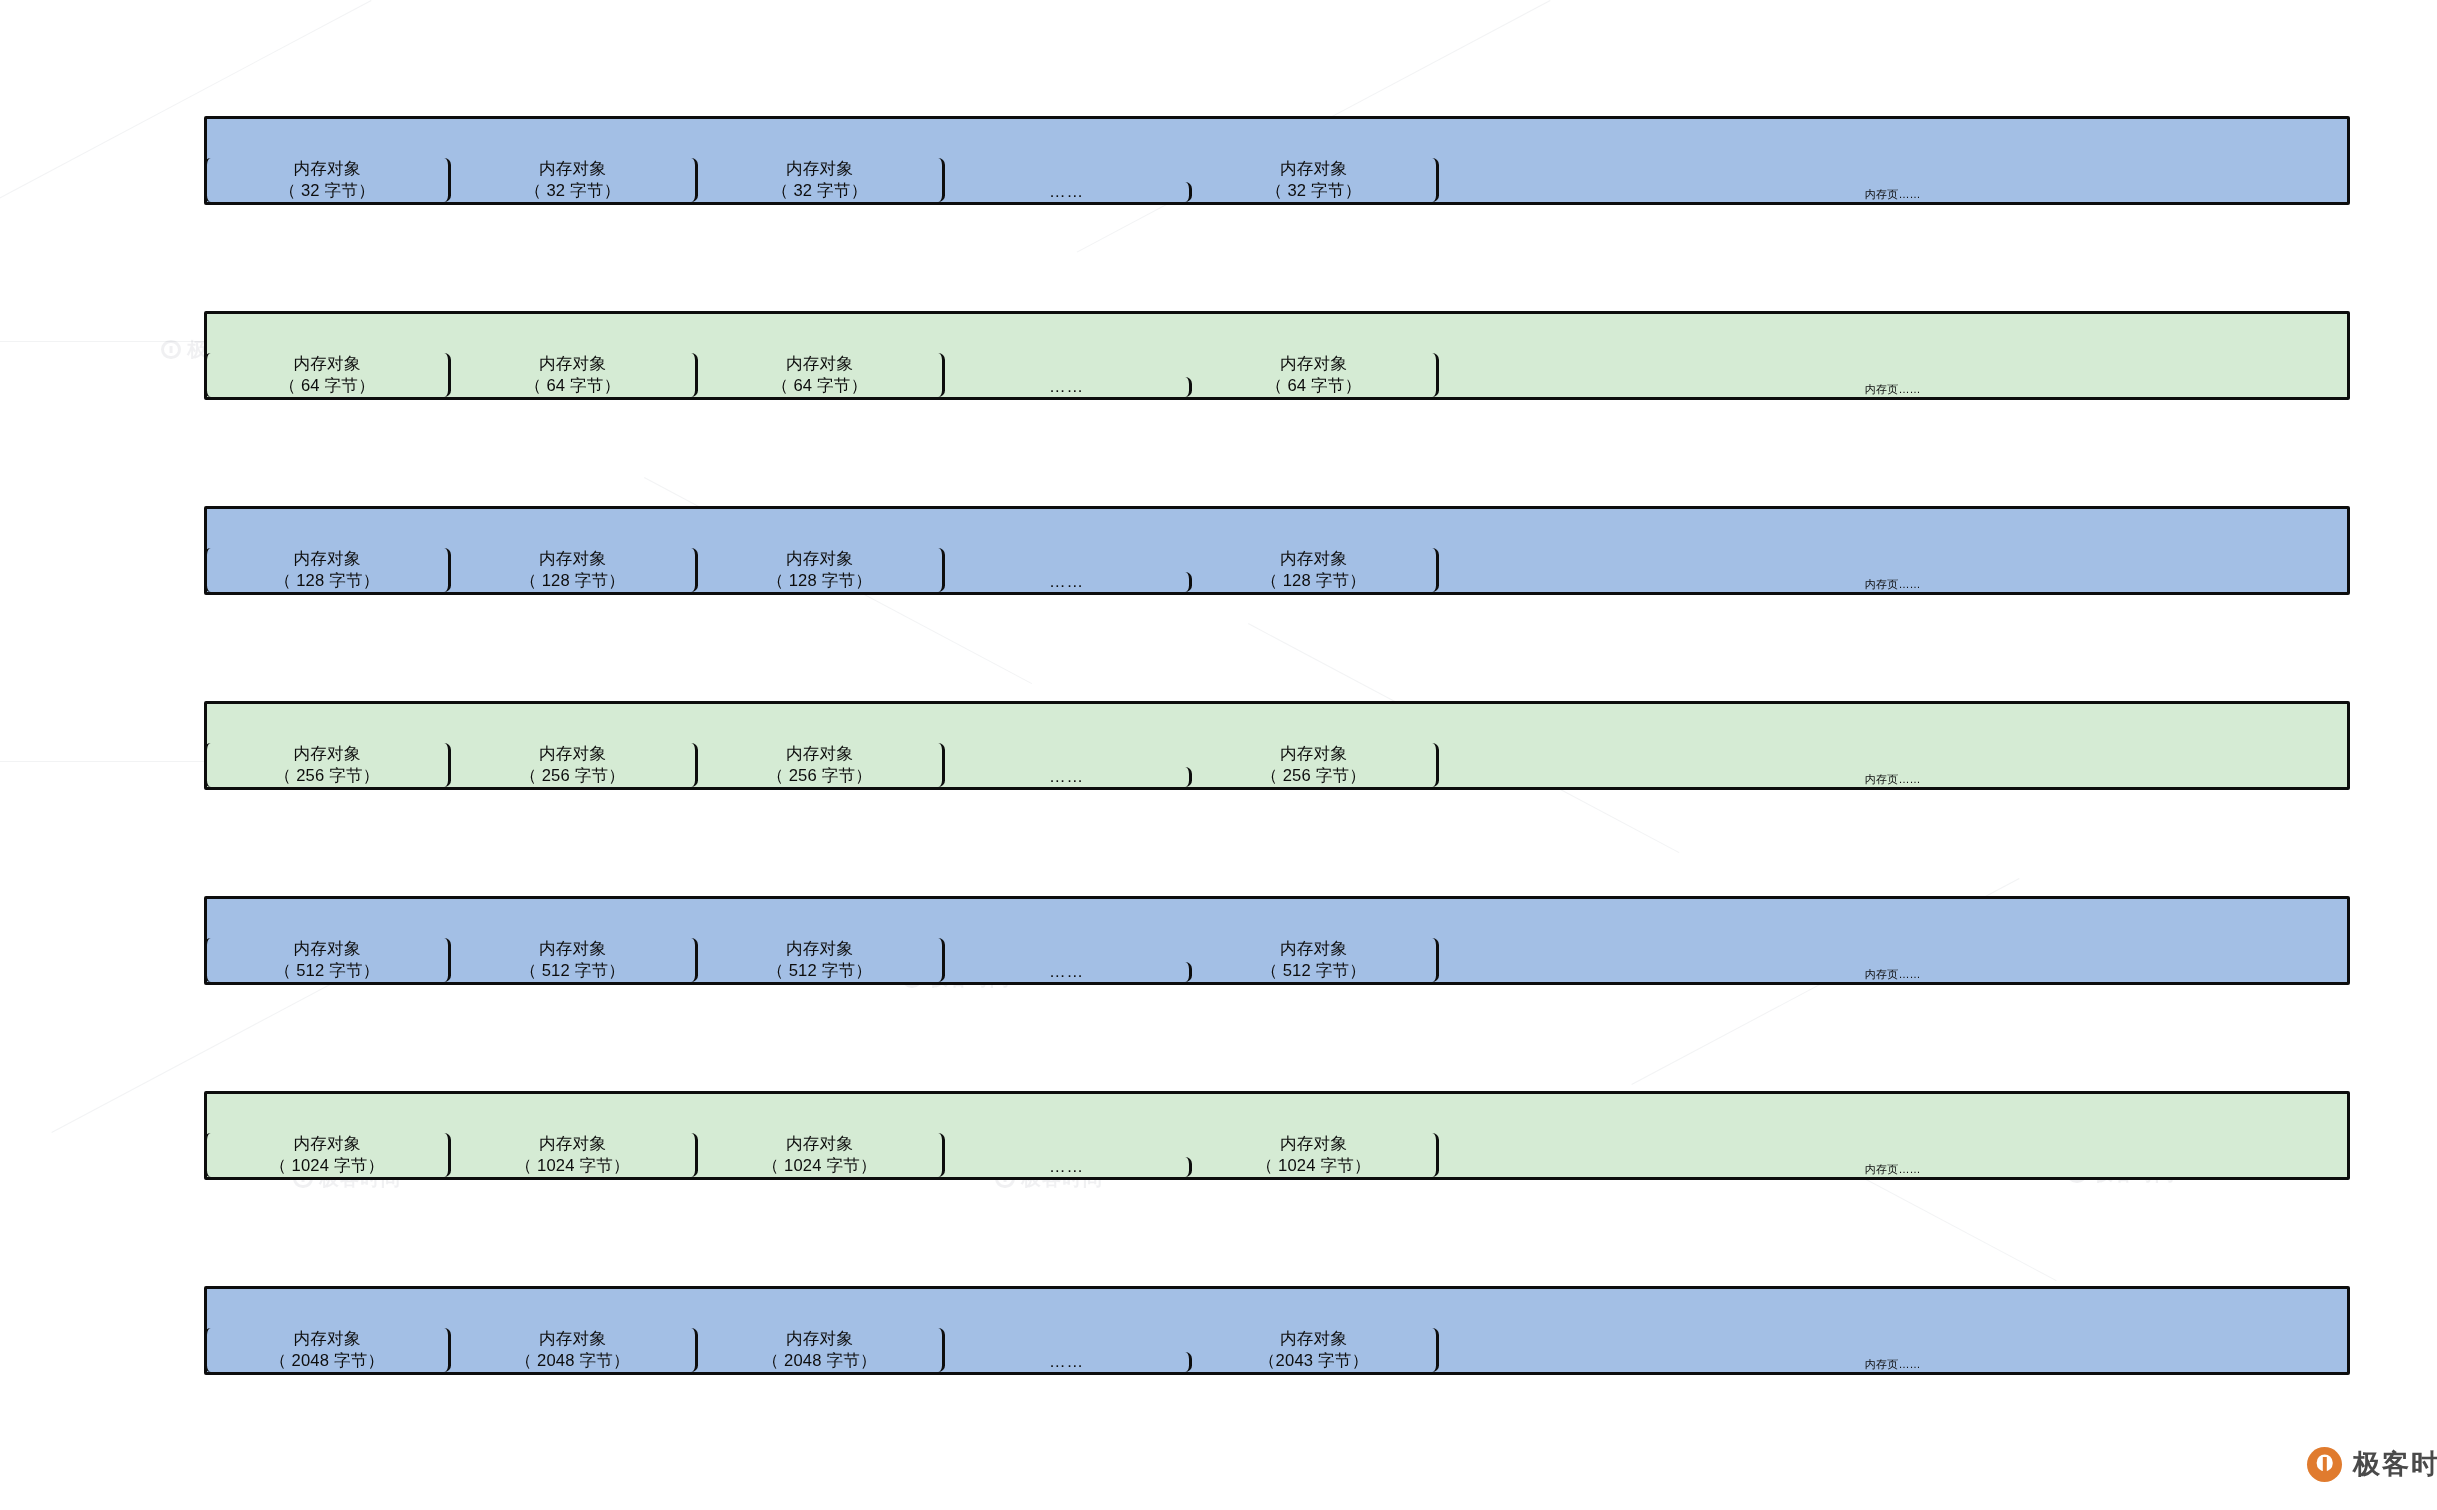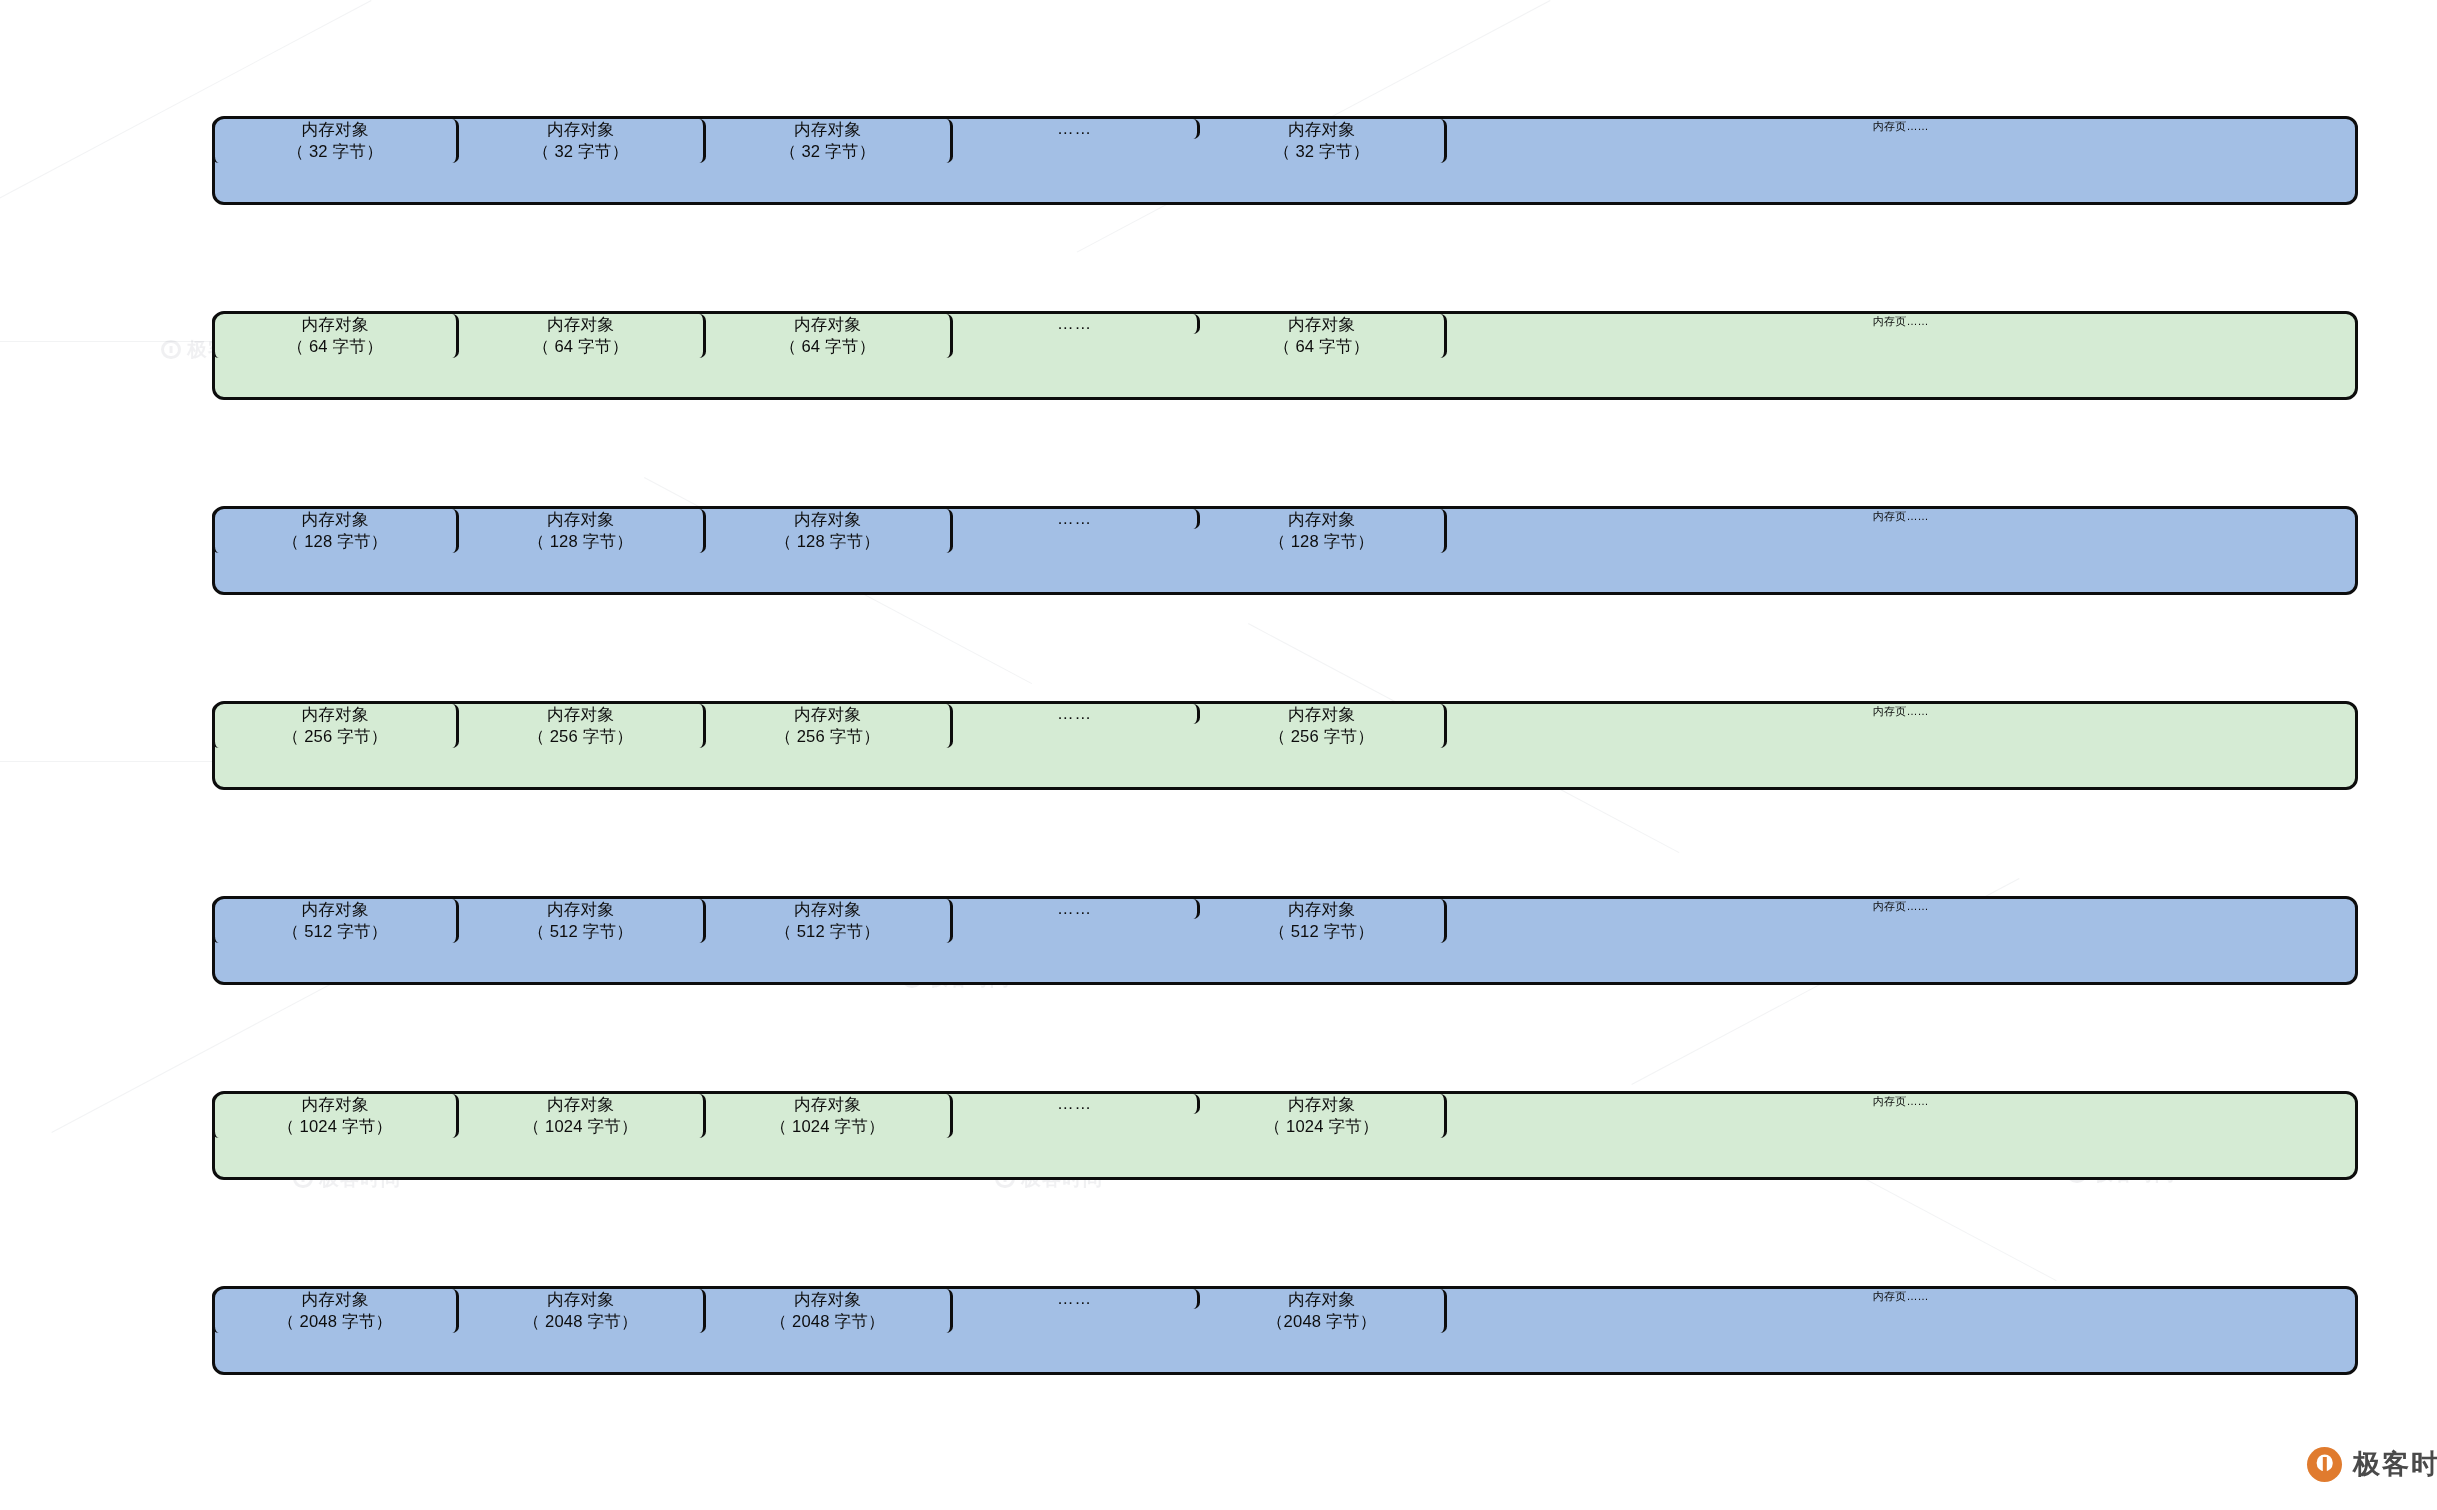--- a/index.html
+++ b/index.html
@@ -34,23 +34,23 @@
   }
   .wmdiag{
     position:absolute;width:0.5px;background:#7b8698;opacity:.10;
     transform-origin:top left;
   }
 
   
   #diagram{position:absolute;left:0;top:0;width:2516px;height:1511px;z-index:1;}
 
   .mem-row{
-    position:absolute;left:212px;width:2146px;height:89px;
-    display:flex;align-items:flex-start;
-    border:3.4px solid #0d0d0d;border-radius:12px;box-sizing:border-box;
+    position:absolute;left:204px;width:2146px;height:89px;
+    display:flex;align-items:flex-end;
+    border:3.4px solid #0d0d0d;border-radius:2px;box-sizing:border-box;
   }
   .mem-row.blue{background:#a3bfe5;}
   .mem-row.green{background:#d5ebd4;}
 
   .obj-cell{
     width:247px;flex:0 0 247px;box-sizing:border-box;
     border-right:3.4px solid #0d0d0d;border-radius:6.8px;
     display:flex;flex-direction:column;
     align-items:center;justify-content:center;
     line-height:1.32;color:#0d0d0d;
@@ -341,21 +341,21 @@
       </div>
       <div class="obj-cell">
         <span class="l1">内存对象</span>
         <span class="l2">（ 2048 字节）</span>
       </div>
       <div class="ellipsis-cell">
         <span>……</span>
       </div>
       <div class="obj-cell">
         <span class="l1">内存对象</span>
-        <span class="l2">（2048 字节）</span>
+        <span class="l2">（2043 字节）</span>
       </div>
       <div class="page-cell">
         <span>内存页……</span>
       </div>
     </div>
   </div>
 
 <div id="brand-logo">
   <span class="logo-mark"></span>
   <span class="logo-text">极客时间</span>

